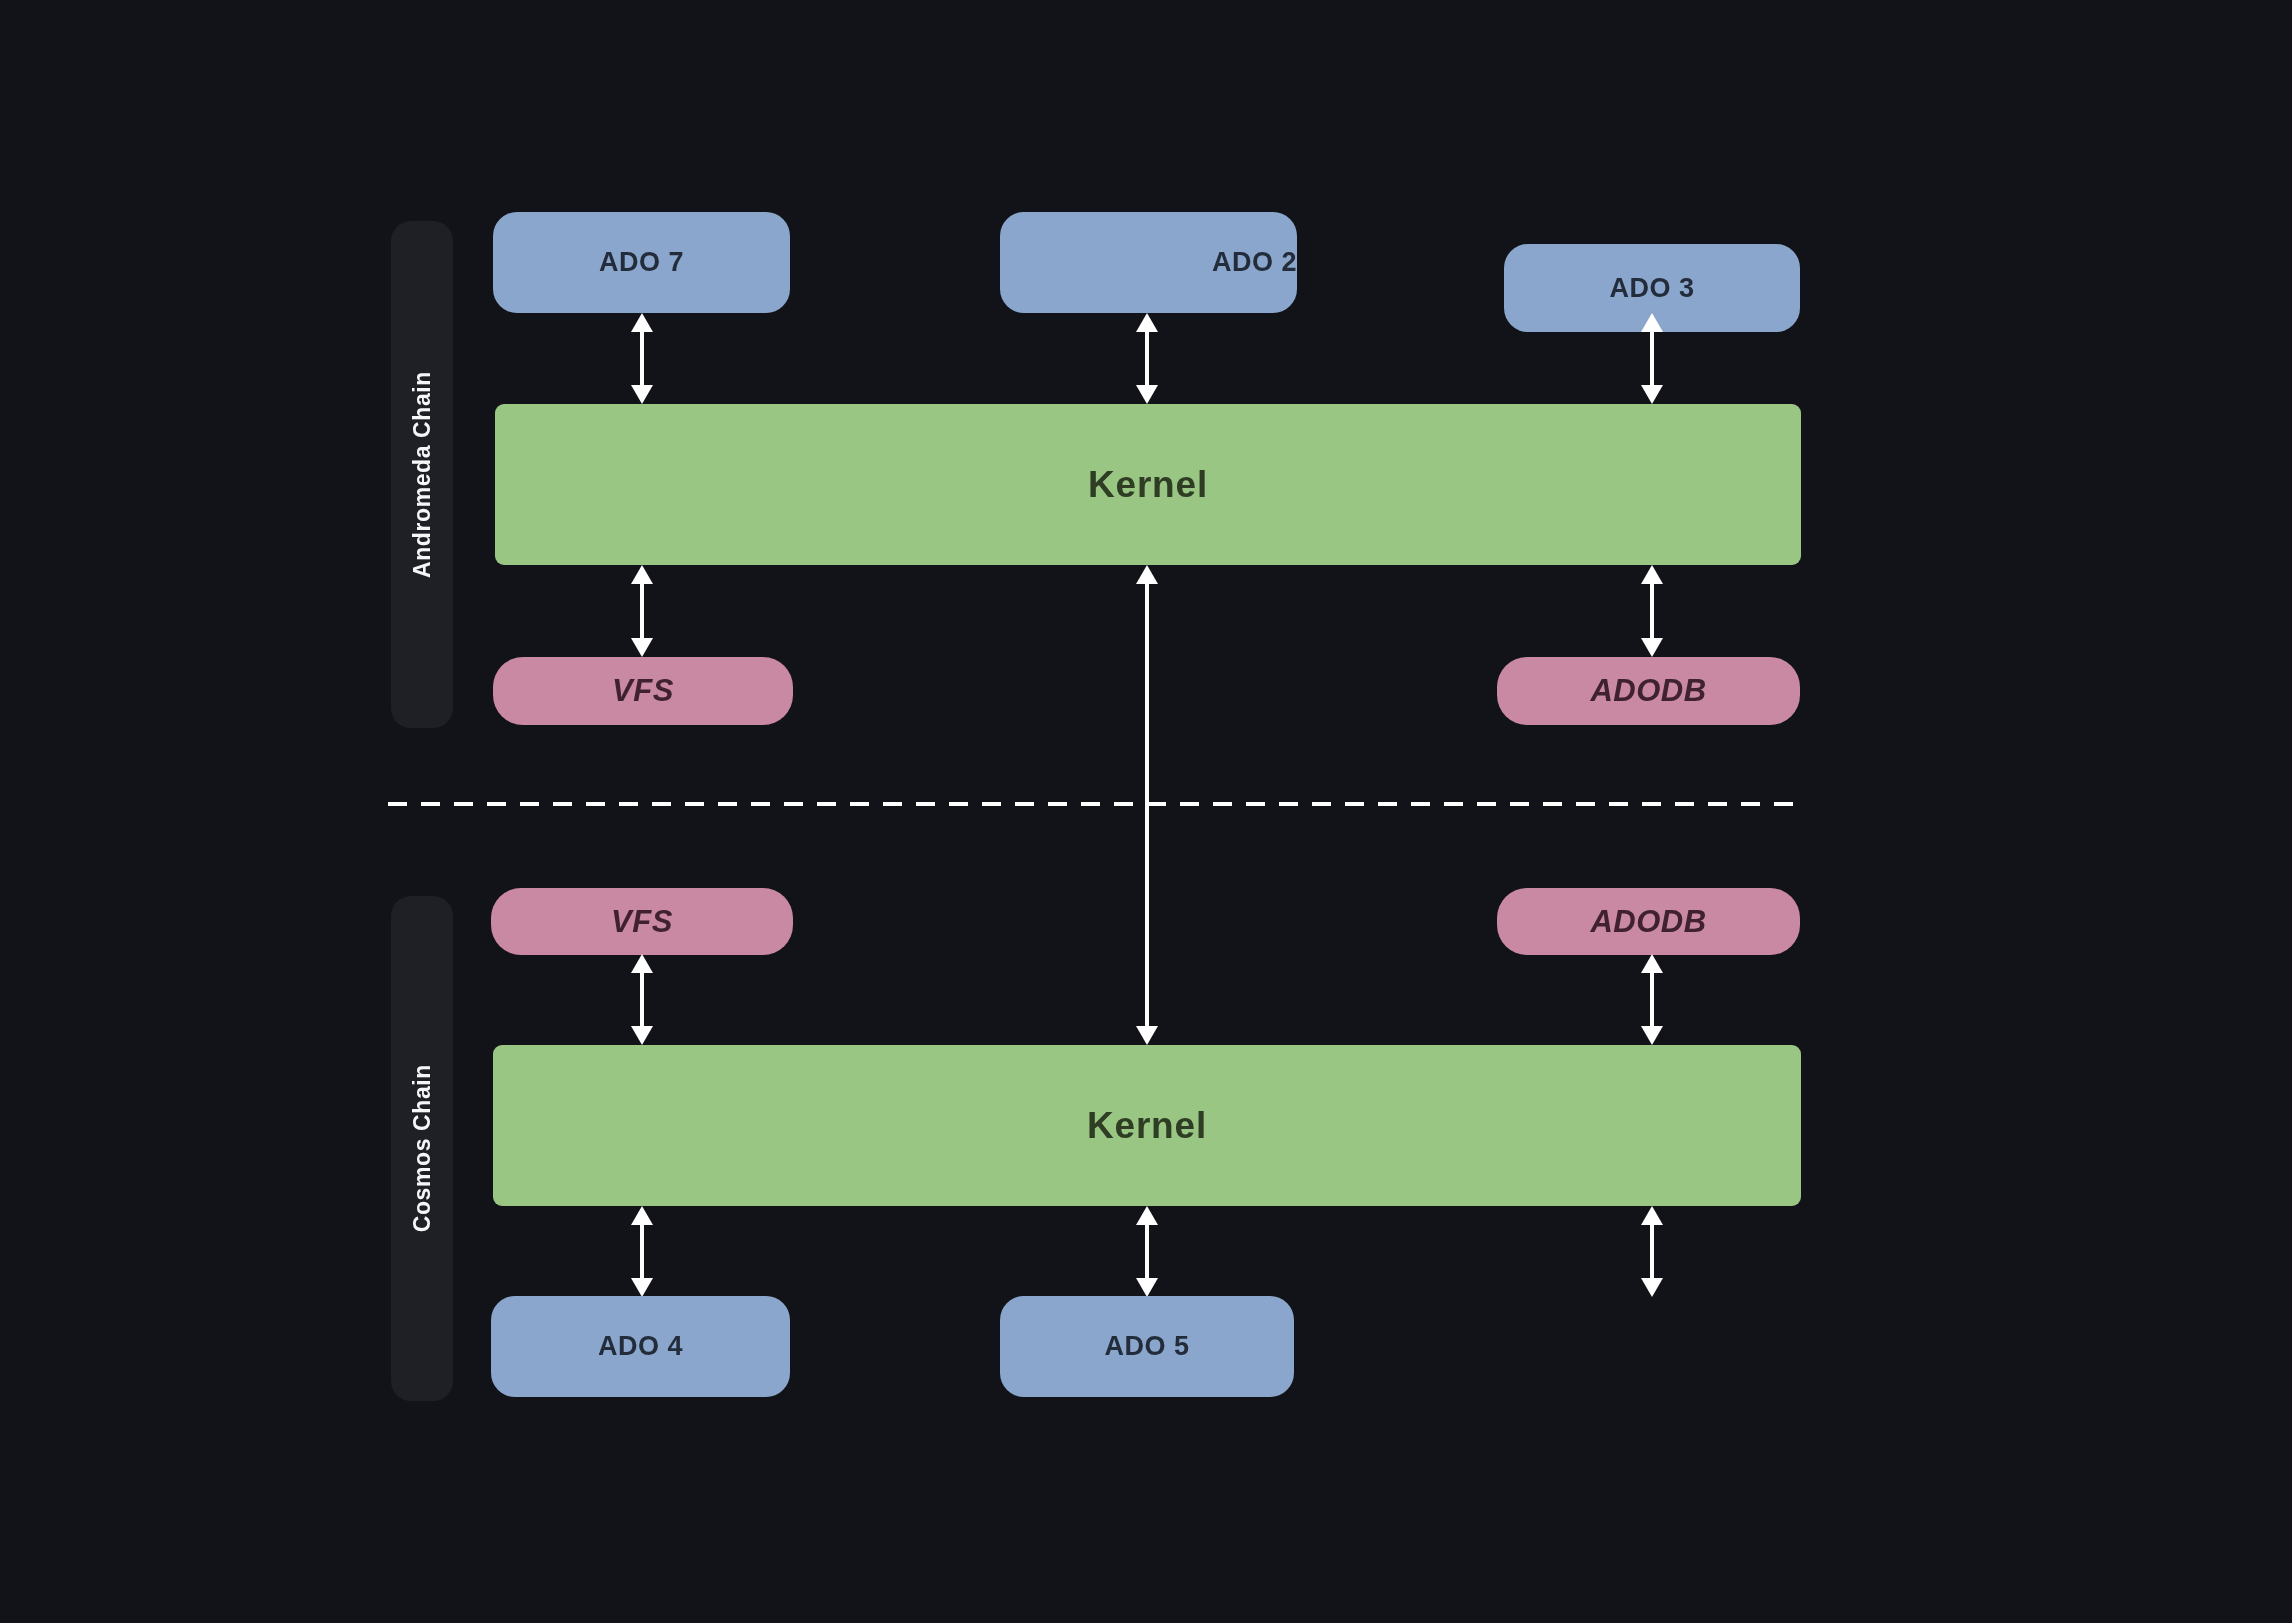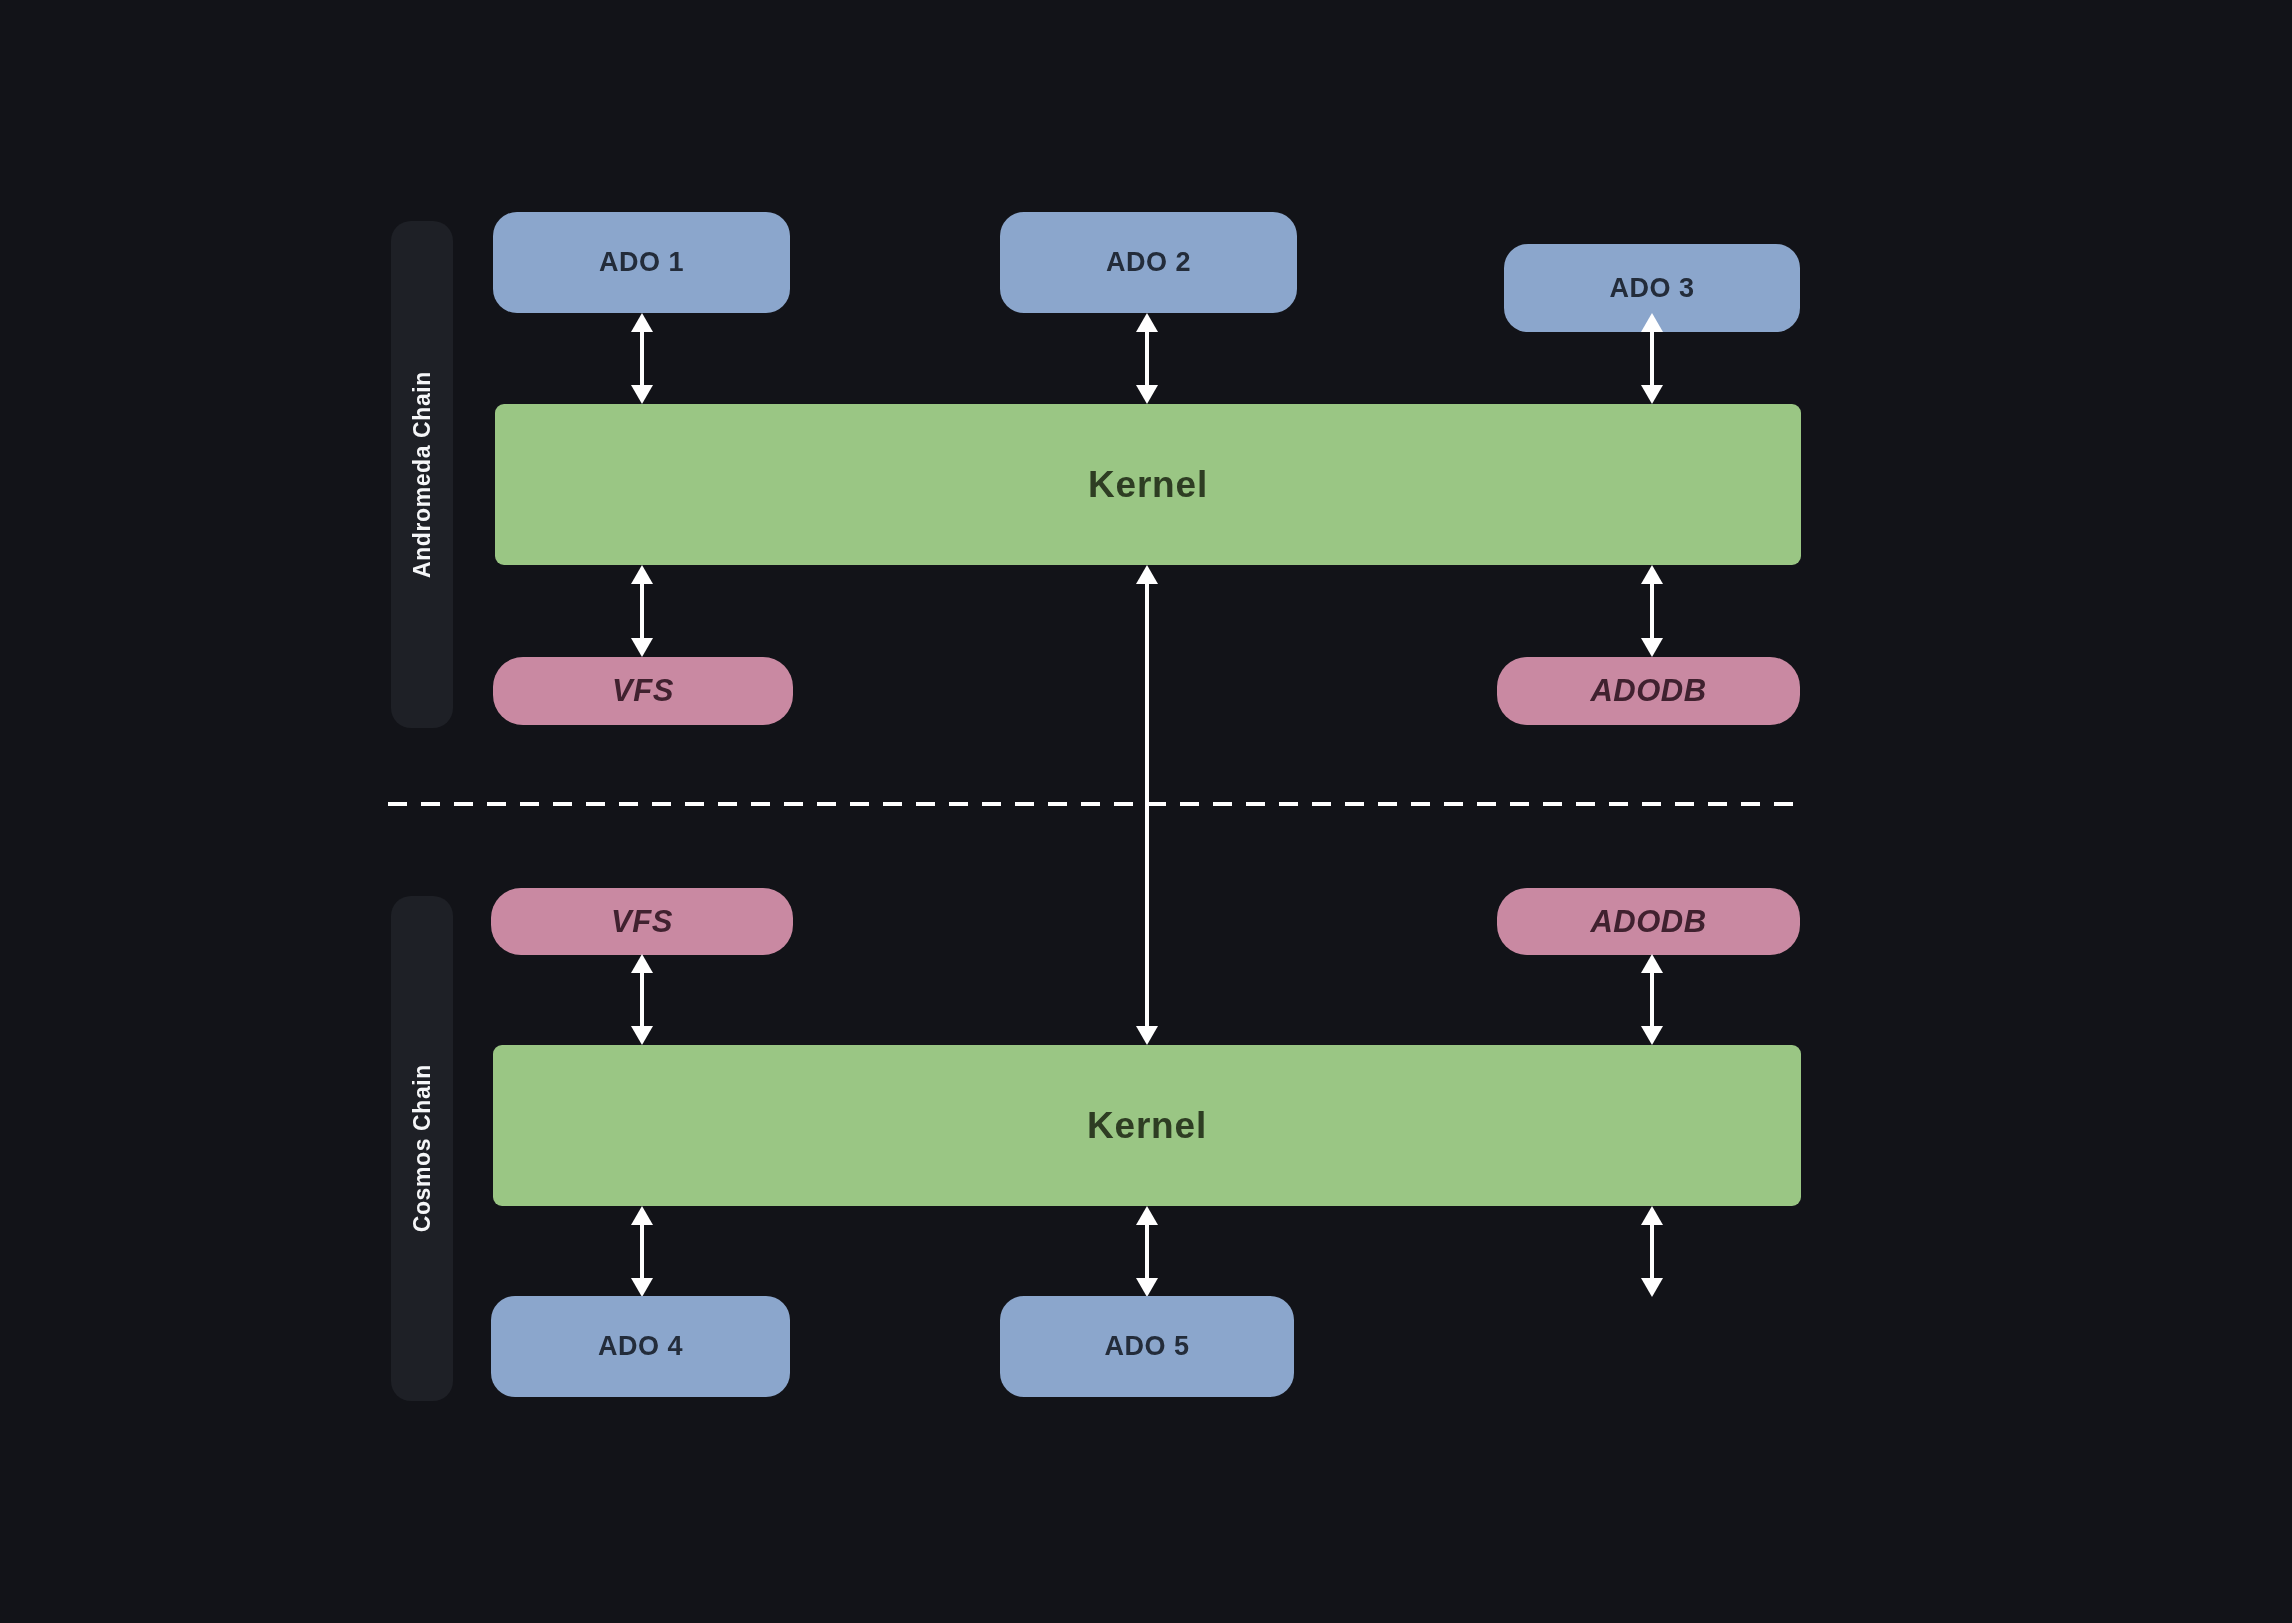--- a/index.html
+++ b/index.html
@@ -67,23 +67,23 @@
 </head>
 <body>
 
 <div id="canvas">
 
   <div class="chain-pill" style="top:221px;height:507px;">
     <span class="vlabel">Andromeda Chain</span>
   </div>
 
   <div class="node blue" style="left:493px;top:212px;width:297px;height:101px;">
-    <span>ADO 1</span>
+    <span>ADO 7</span>
   </div>
-  <div class="node blue" style="left:1000px;top:212px;width:297px;height:101px;">
+  <div class="node blue" style="left:1000px;top:212px;width:297px;height:101px;justify-content:flex-end;">
     <span>ADO 2</span>
   </div>
   <div class="node blue" style="left:1504px;top:212px;width:296px;height:88px;margin-top:32px;">
     <span>ADO 3</span>
   </div>
 
   <div class="arrow" style="left:630px;top:313px;height:91px;">
     <i class="head up"></i>
       <i class="shaft"></i>
       <i class="head down"></i>

